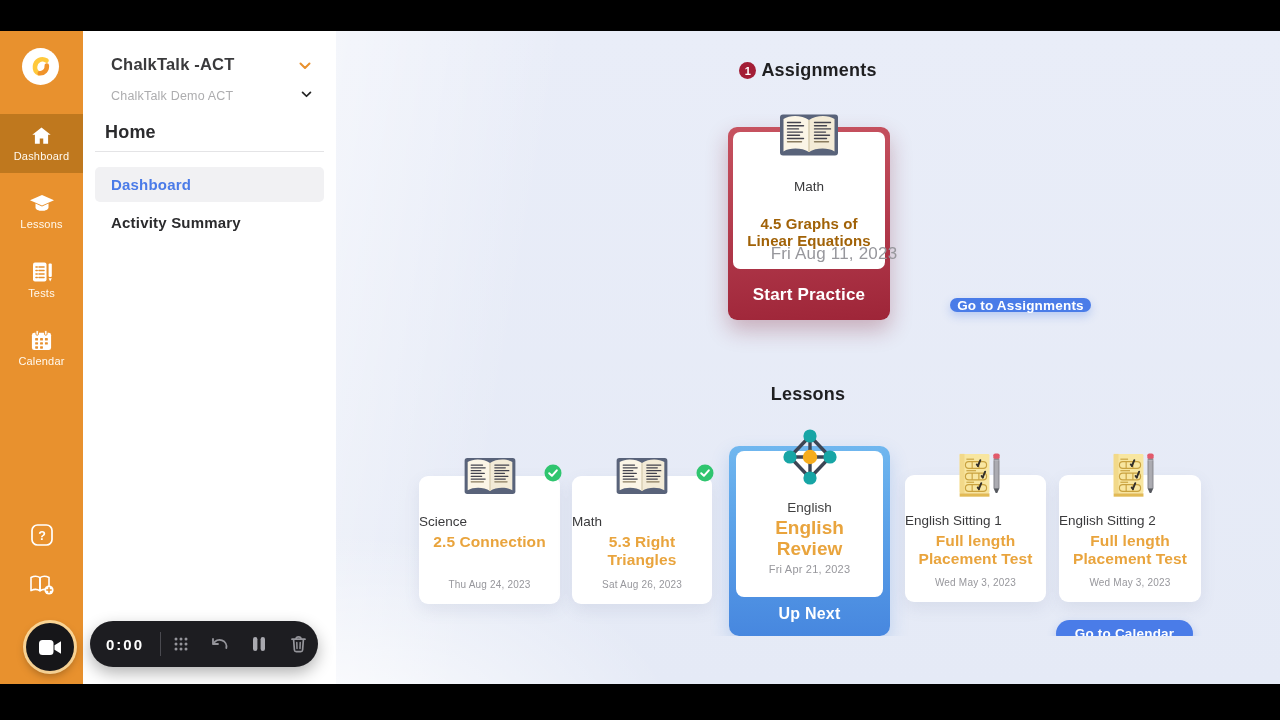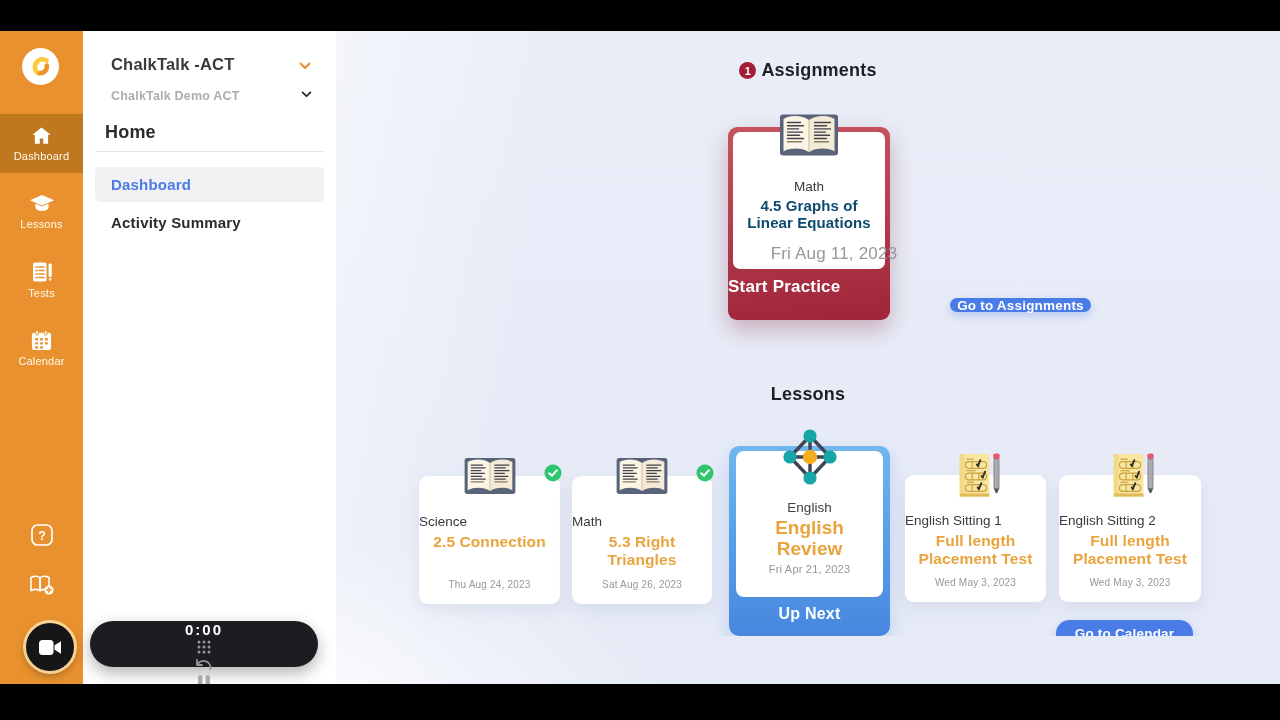--- a/index.html
+++ b/index.html
@@ -17,32 +17,32 @@
   .rail-item .lbl { font-size:11px; letter-spacing:.2px; color:#FFF9EE; }
   .rail-help { position:absolute; left:31px; top:493px; width:22px; height:22px; }
   .rail-bookadd { position:absolute; left:29px; top:543px; width:27px; height:22px; }
   .record-circle { position:absolute; left:26px; top:592px; width:48px; height:48px; border-radius:50%; background:#161619;
       box-shadow:0 0 0 3px rgba(255,224,166,.85), 0 4px 10px rgba(0,0,0,.35); display:flex; align-items:center; justify-content:center; }
 
   
   .menu { position:absolute; left:83px; top:0; width:205px; height:653px; background:#fff; }
   .org-title { position:absolute; left:28px; top:24px; width:200px; font-size:16.5px; font-weight:700; color:#3A3A3C; letter-spacing:.2px; }
   .org-title-chev { position:absolute; left:216px; top:31px; }
-  .org-sub { position:absolute; left:28px; top:58px; width:200px; font-size:12.5px; font-weight:700; color:#ADADAF; letter-spacing:.2px; }
+  .org-sub { position:absolute; left:28px; top:58px; width:200px; font-size:12.5px; font-weight:400; color:#ADADAF; letter-spacing:.2px; }
   .org-sub-chev { position:absolute; left:218px; top:60px; }
   .menu-home { position:absolute; left:22px; top:91px; font-size:18px; font-weight:600; color:#2B2B2D; letter-spacing:.2px; }
   .menu-divider { position:absolute; left:12px; top:120px; width:229px; height:1px; background:#E4E4E6; }
   .menu-item { position:absolute; left:12px; width:229px; height:35px; border-radius:5px; display:flex; align-items:center; padding-left:16px;
       font-size:15px; font-weight:700; color:#2B2B2D; letter-spacing:.2px; cursor:pointer; }
   .menu-item.active { top:136px; background:#F1F1F3; color:#4A7BE8; }
   .menu-item.plain { top:174px; }
 
   
   .recorder { position:absolute; left:90px; top:590px; width:228px; height:46px; border-radius:23px; background:#1D1D21;
-      box-shadow:0 6px 16px rgba(0,0,0,.3); display:flex; align-items:center;flex-direction:column; }
+      box-shadow:0 6px 16px rgba(0,0,0,.3); display:flex; align-items:center; }
   .rec-time { width:70px; text-align:center; color:#fff; font-size:15px; font-weight:700; letter-spacing:2px; }
   .rec-div { width:1px; height:24px; background:#4A4A50; }
   .rec-ic { flex:1; display:flex; align-items:center; justify-content:center; cursor:pointer; }
 
   
   .content { position:absolute; left:336px; top:0; width:944px; height:653px;
       background:
         radial-gradient(90% 70% at -4% 108%, rgba(255,255,255,.95) 0%, rgba(255,255,255,0) 45%),
         linear-gradient(100deg, rgba(255,255,255,.5) 0%, rgba(255,255,255,0) 22%),
         linear-gradient(180deg,#E9EDF8 0%, #E5EAF6 100%); }
@@ -51,23 +51,23 @@
   .assign-badge { width:17px; height:17px; border-radius:50%; background:#A31D36; color:#fff; font-size:11px; font-weight:700;
       display:flex; align-items:center; justify-content:center; }
   .assign-title { font-size:18px; font-weight:700; color:#1F1F21; letter-spacing:.2px; }
 
   .assign-card { position:absolute; left:392px; top:96px; width:162px; height:193px; border-radius:9px;
       background:linear-gradient(175deg,#C75360 0%, #B33B4D 50%, #9E2538 100%);
       box-shadow:0 10px 22px rgba(130,30,50,.30); }
   .assign-inner { position:absolute; left:5px; right:5px; top:5px; height:137px; border-radius:7px; background:#fff; }
   .assign-book { position:absolute; left:50%; top:-22px; transform:translateX(-50%); }
   .assign-subject { position:absolute; width:100%; top:47px; text-align:center; font-size:13.5px; color:#3A3A3C; }
-  .assign-name { position:absolute; width:100%; top:66px; padding:0 6px; text-align:center; font-size:15px; font-weight:600; color:#0c4a6e; line-height:1.13; letter-spacing:.1px; }
+  .assign-name { position:absolute; width:100%; top:84px; padding:0 6px; text-align:center; font-size:15px; font-weight:600; color:#a16207; line-height:1.13; letter-spacing:.1px; }
   .assign-date { position:absolute; width:100%; top:112px; text-align:center; font-size:17px; font-weight:500; color:#97979C; letter-spacing:.2px;margin-left:25px; }
-  .assign-cta { position:absolute; left:0; right:0; bottom:23px; color:#fff; font-size:17px; font-weight:700; letter-spacing:.2px; cursor:pointer; }
+  .assign-cta { position:absolute; left:0; right:0; bottom:15px; text-align:center; color:#fff; font-size:17px; font-weight:700; letter-spacing:.2px; cursor:pointer; }
 
   .btn-blue { position:absolute; background:#4A7CE8; border-radius:14px; color:#fff; font-size:13.5px; font-weight:600; letter-spacing:.2px;
       display:flex; align-items:center; justify-content:center; cursor:pointer; box-shadow:0 4px 10px rgba(74,124,232,.30); }
   .btn-assign { left:614px; top:267px; width:141px; height:14px; }
 
   .lessons-title { position:absolute; left:0; top:353px; width:944px; text-align:center; font-size:18px; font-weight:700; color:#1F1F21; letter-spacing:.2px; }
 
   .strip { position:absolute; left:0; top:390px; width:944px; height:215px; overflow:hidden; }
   .lcard { position:absolute; background:#fff; border-radius:9px; box-shadow:0 6px 16px rgba(90,100,140,.10); }
   .lcard .subject { position:absolute; width:100%; top:38px; text-align:left; font-size:13.5px; color:#3A3A3C; }

